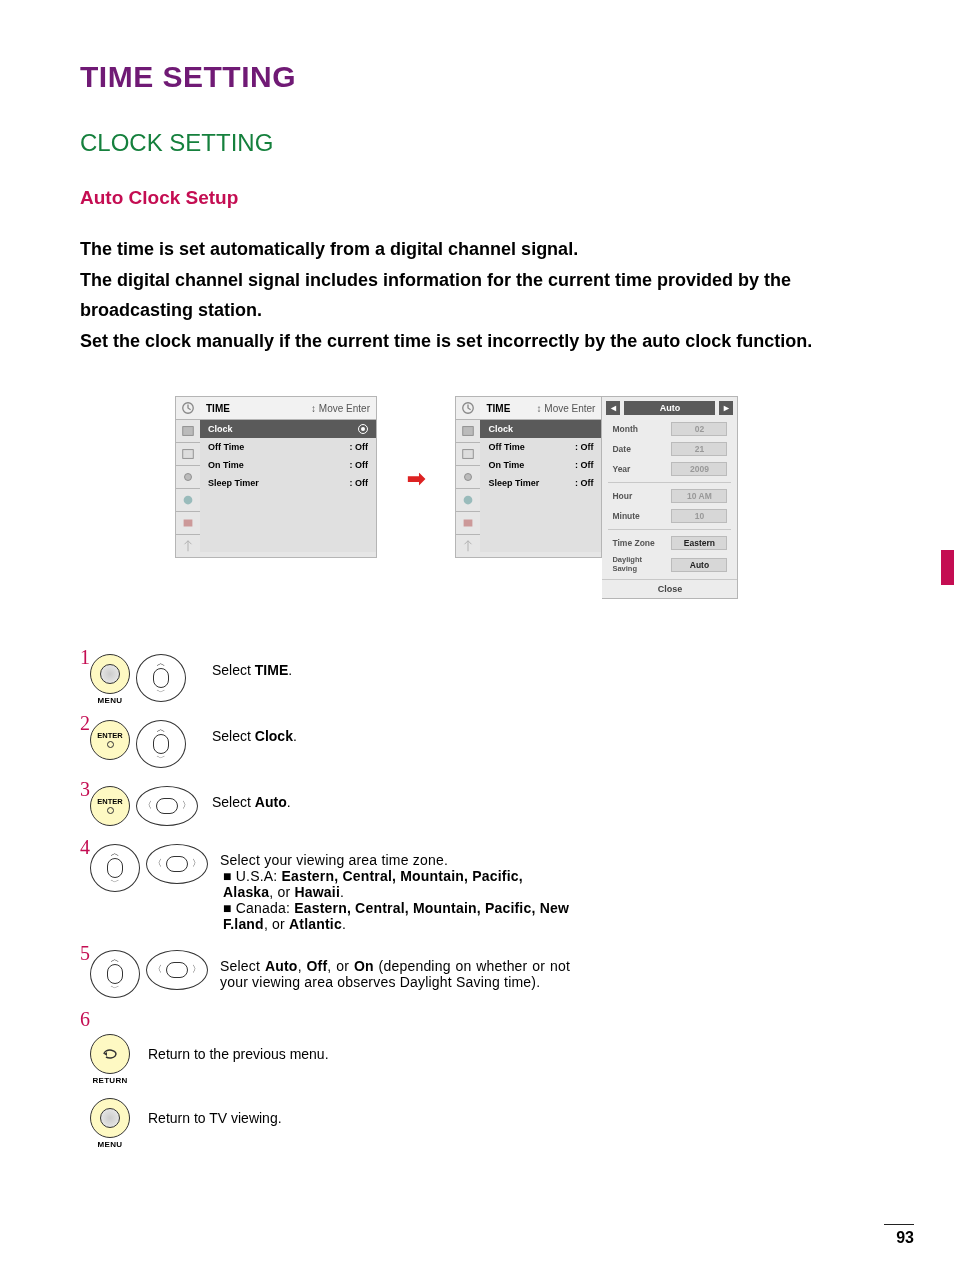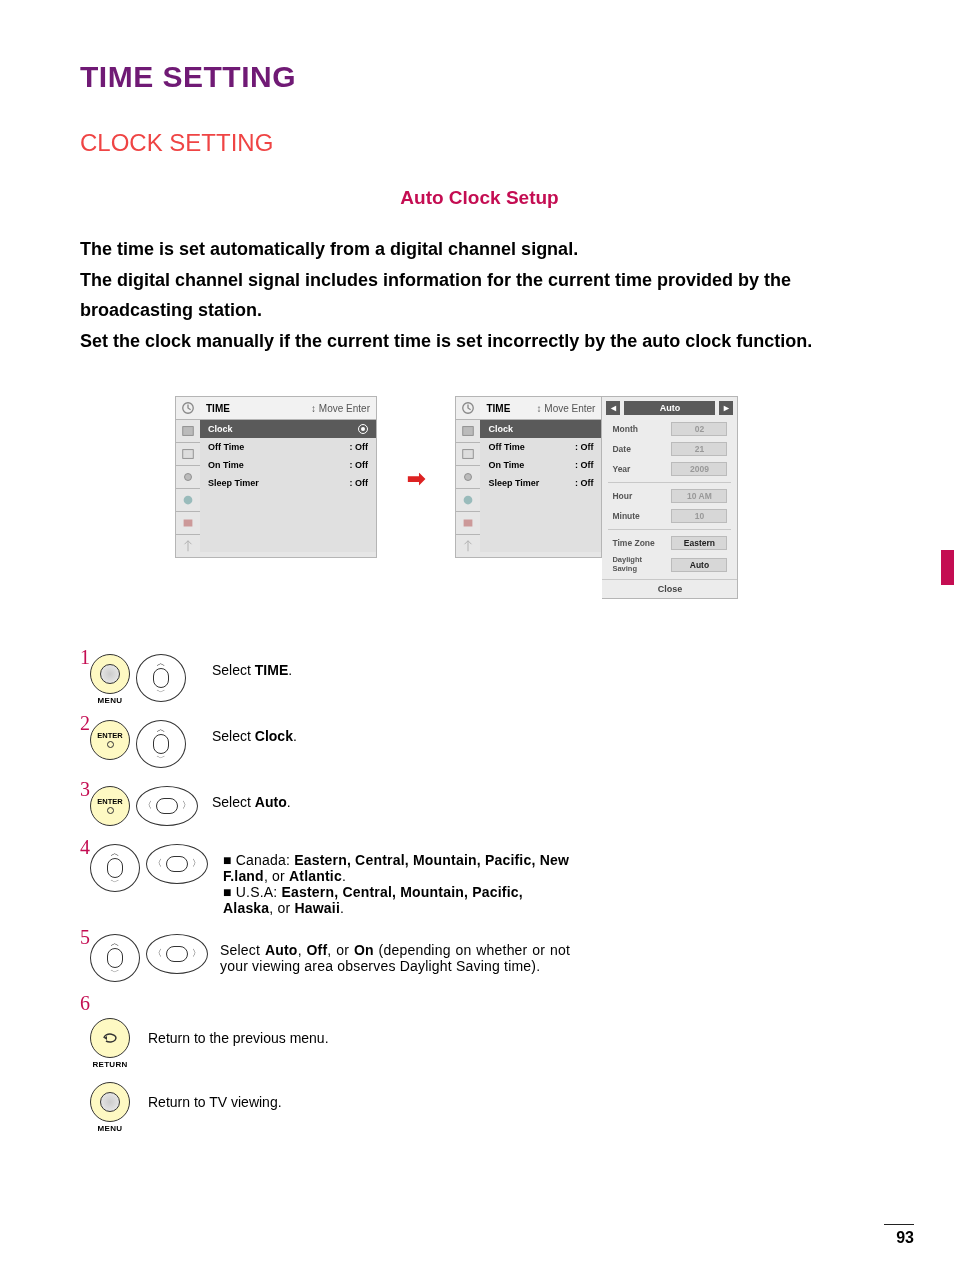--- a/index.html
+++ b/index.html
@@ -17,31 +17,30 @@
     position: relative;
   }
   .title-main {
     color: #701a75;
     font-size: 30px;
     font-weight: bold;
     letter-spacing: 0.5px;
     margin-bottom: 35px;
   }
   .title-section {
-    color: #ef4444;
+    color: #15803d;
     font-size: 24px;
     font-weight: normal;
     margin-bottom: 30px;
   }
   .title-subsection {
     color: #c40d52;
     font-size: 19px;
     font-weight: bold;
     margin-bottom: 25px;
-    text-align: center;
   }
   .intro {
     font-size: 18px;
     line-height: 1.7;
     font-weight: 600;
     margin-bottom: 40px;
   }
   .screens-row {
     display: flex;
     align-items: flex-start;
@@ -469,22 +468,23 @@
             <div class="mid"></div>
             <span class="chev">﹀</span>
           </div>
         <div class="oval-btn horiz">
             <span class="chev">〈</span>
             <div class="mid" style="width:20px;height:14px;"></div>
             <span class="chev">〉</span>
           </div>
       </div>
       <div class="step-text step-text-wide">
+        <div>Select your viewing area time zone.</div>
+        <div class="bullet">■ <span>U.S.A: </span><span class="bold">Eastern, Central, Mountain, Pacific, Alaska</span><span>, or </span><span class="bold">Hawaii</span><span>.</span></div>
         <div class="bullet">■ <span>Canada: </span><span class="bold">Eastern, Central, Mountain, Pacific, New F.land</span><span>, or </span><span class="bold">Atlantic</span><span>.</span></div>
-        <div class="bullet">■ <span>U.S.A: </span><span class="bold">Eastern, Central, Mountain, Pacific, Alaska</span><span>, or </span><span class="bold">Hawaii</span><span>.</span></div>
       </div>
     </div>
 
     <div class="step">
       <div class="step-num">5</div>
       <div class="btn-area">
         <div class="oval-btn vert">
             <span class="chev">︿</span>
             <div class="mid"></div>
             <span class="chev">﹀</span>

